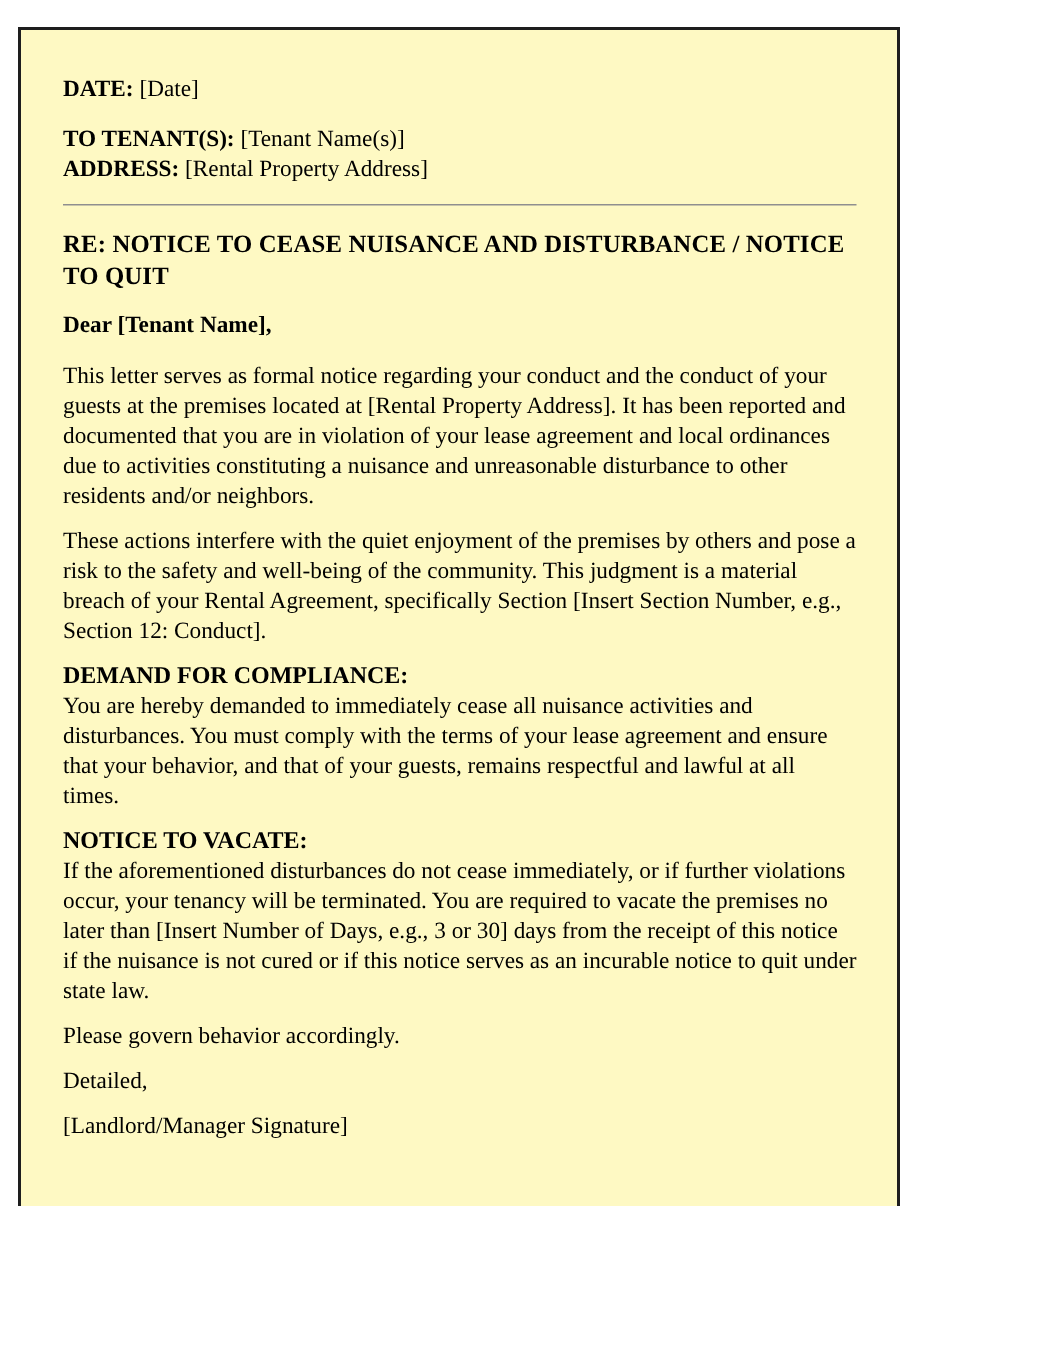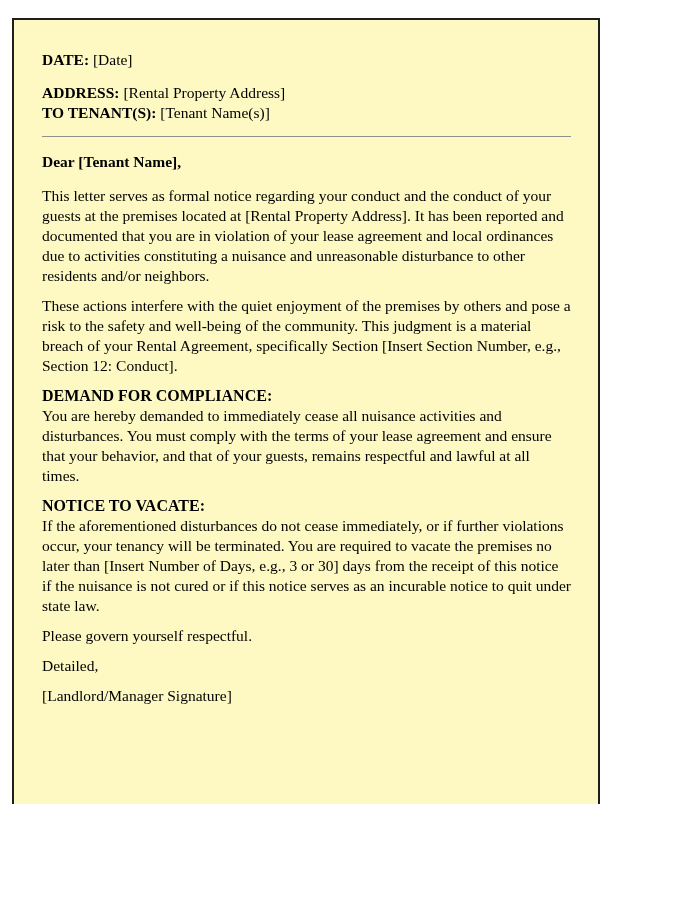--- a/index.html
+++ b/index.html
@@ -62,38 +62,39 @@
   }
 </style>
 </head>
 <body>
 
 <div class="letter">
 
   <p class="block-date"><b class="inline-label">DATE:</b> <span>[Date]</span></p>
 
   <p class="block-addr">
+      <span class="row"><b class="inline-label">TO TENANT(S):</b> <span>[Tenant Name(s)]</span></span>
       <span class="row"><b class="inline-label">ADDRESS:</b> <span>[Rental Property Address]</span></span>
-      <span class="row"><b class="inline-label">TO TENANT(S):</b> <span>[Tenant Name(s)]</span></span>
     </p>
 
   <hr class="divider">
 
+  <p class="subject">RE: NOTICE TO CEASE NUISANCE AND DISTURBANCE / NOTICE TO QUIT</p>
 
   <p class="salutation">Dear [Tenant Name],</p>
 
   <p>This letter serves as formal notice regarding your conduct and the conduct of your guests at the premises located at [Rental Property Address]. It has been reported and documented that you are in violation of your lease agreement and local ordinances due to activities constituting a nuisance and unreasonable disturbance to other residents and/or neighbors.</p>
 
 
   <p>These actions interfere with the quiet enjoyment of the premises by others and pose a risk to the safety and well-being of the community. This judgment is a material breach of your Rental Agreement, specifically Section [Insert Section Number, e.g., Section 12: Conduct].</p>
 
   <p><span class="section-heading">DEMAND FOR COMPLIANCE:</span><span>You are hereby demanded to immediately cease all nuisance activities and disturbances. You must comply with the terms of your lease agreement and ensure that your behavior, and that of your guests, remains respectful and lawful at all times.</span></p>
 
   <p><span class="section-heading">NOTICE TO VACATE:</span><span>If the aforementioned disturbances do not cease immediately, or if further violations occur, your tenancy will be terminated. You are required to vacate the premises no later than [Insert Number of Days, e.g., 3 or 30] days from the receipt of this notice if the nuisance is not cured or if this notice serves as an incurable notice to quit under state law.</span></p>
 
 
-  <p>Please govern yourself respectful.</p>
+  <p>Please govern behavior accordingly.</p>
 
   <p>Detailed,</p>
 
   <p>[Landlord/Manager Signature]</p>
 
 </div>
 
 </body></html>

